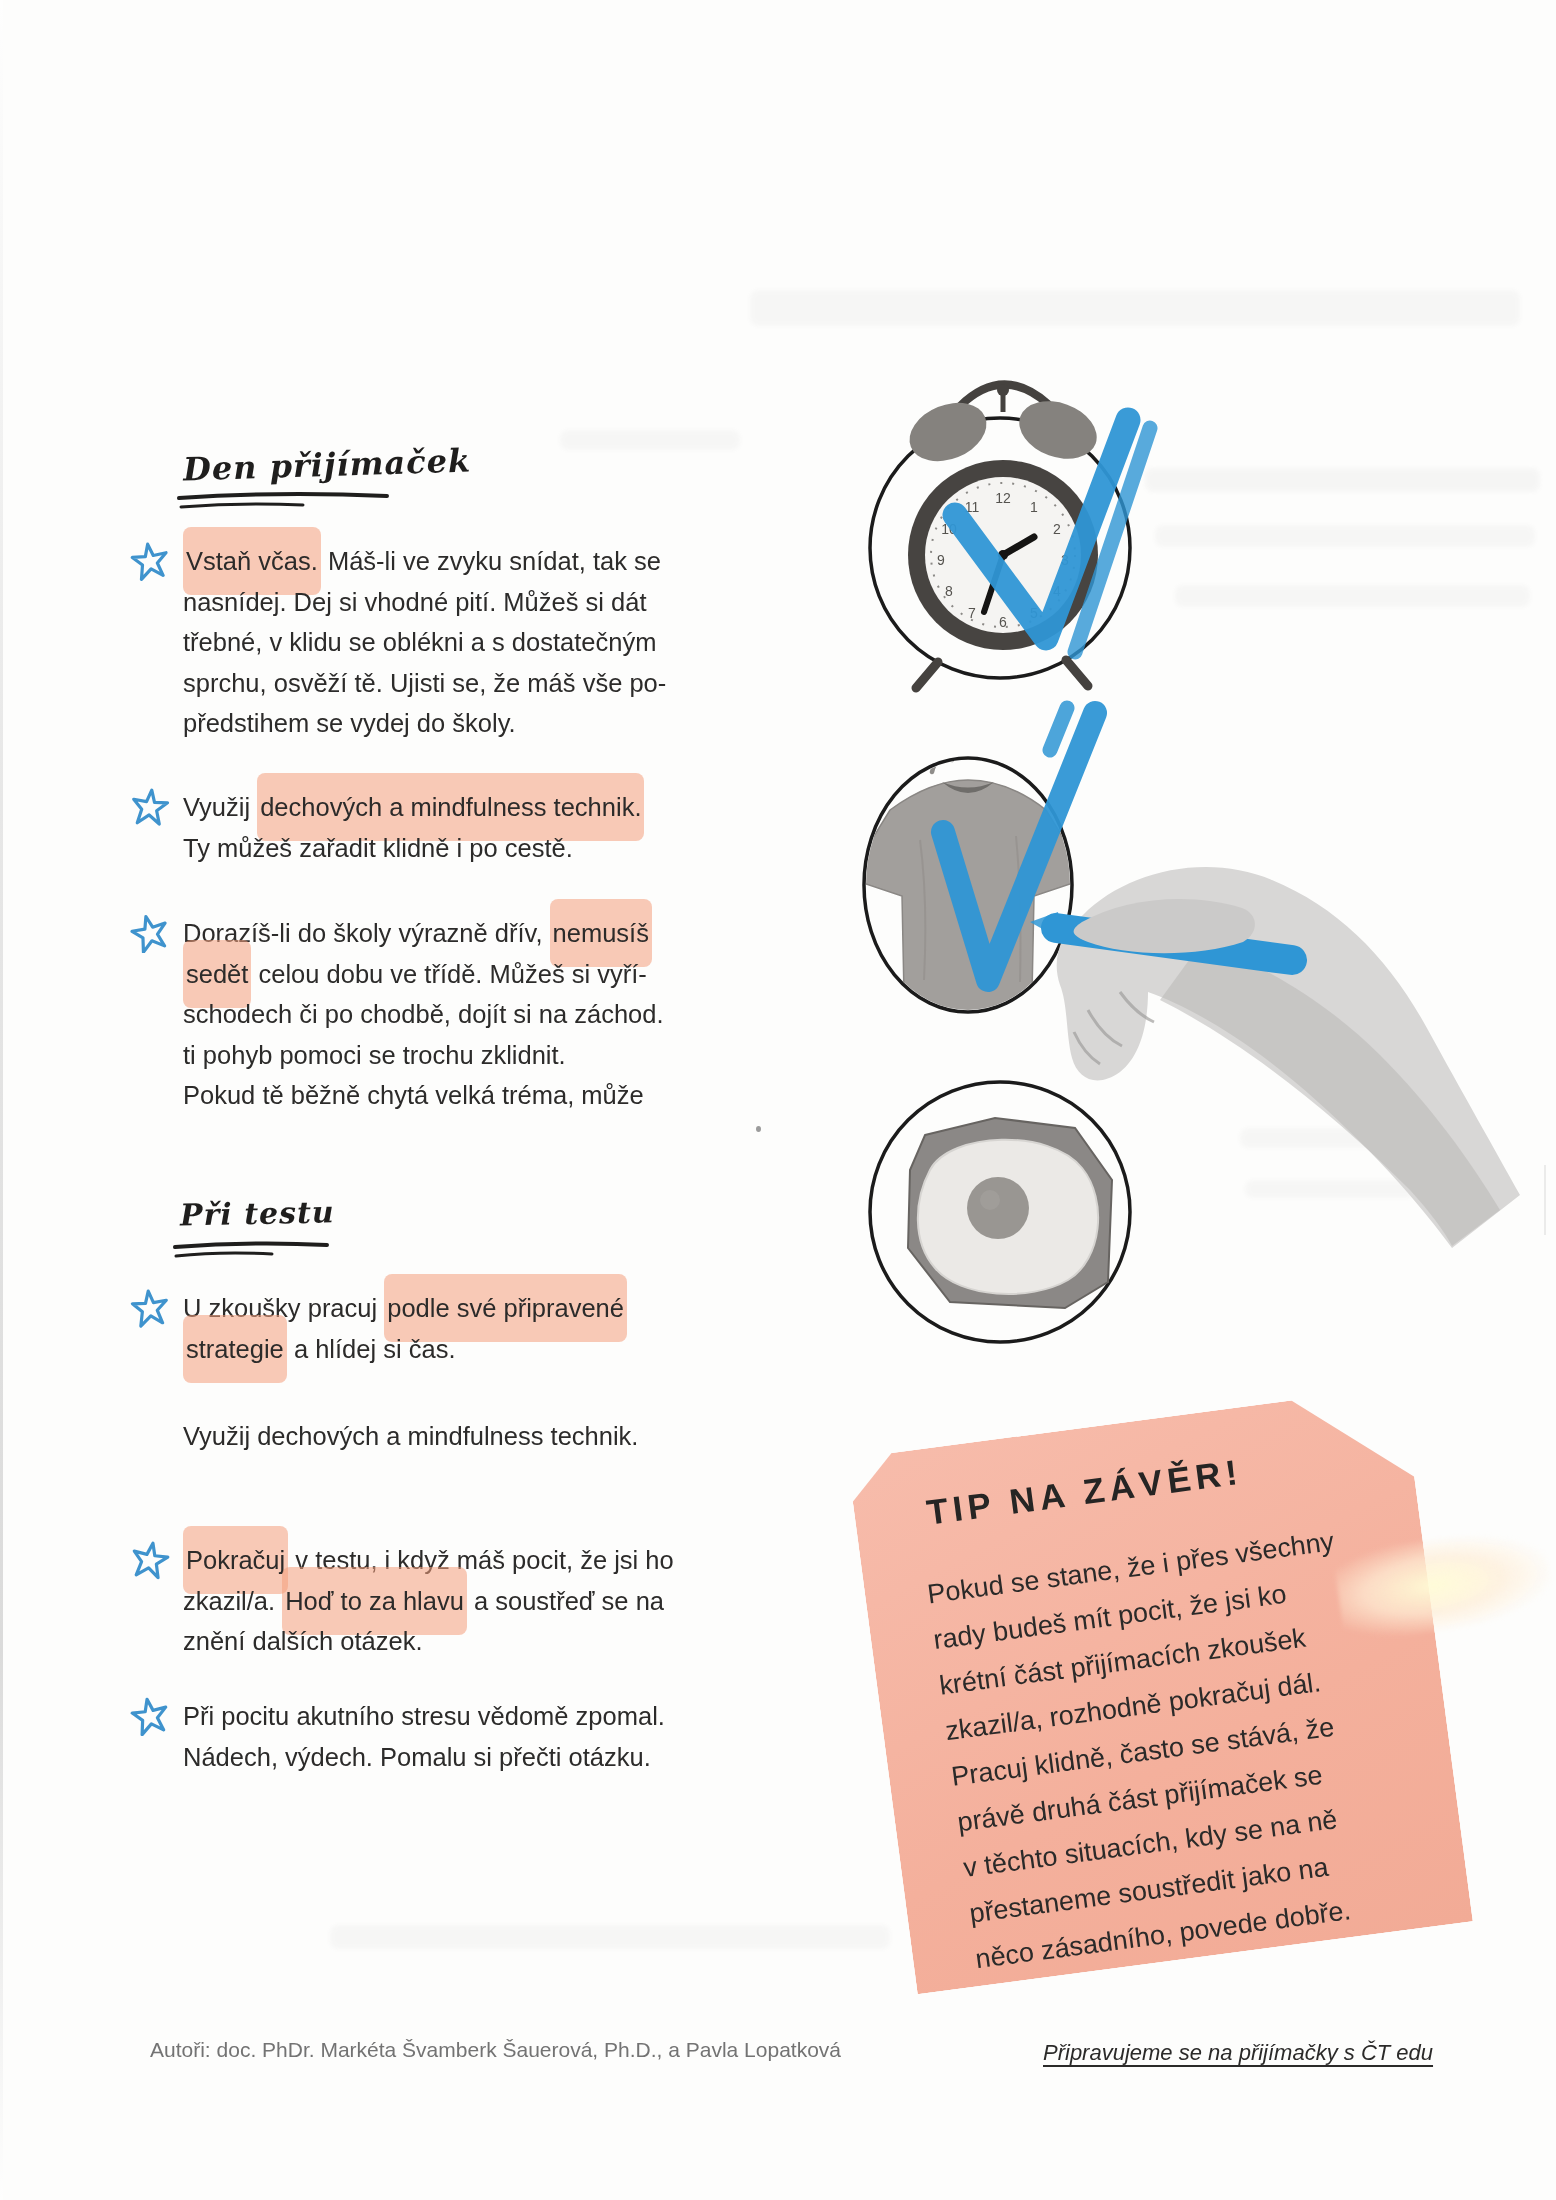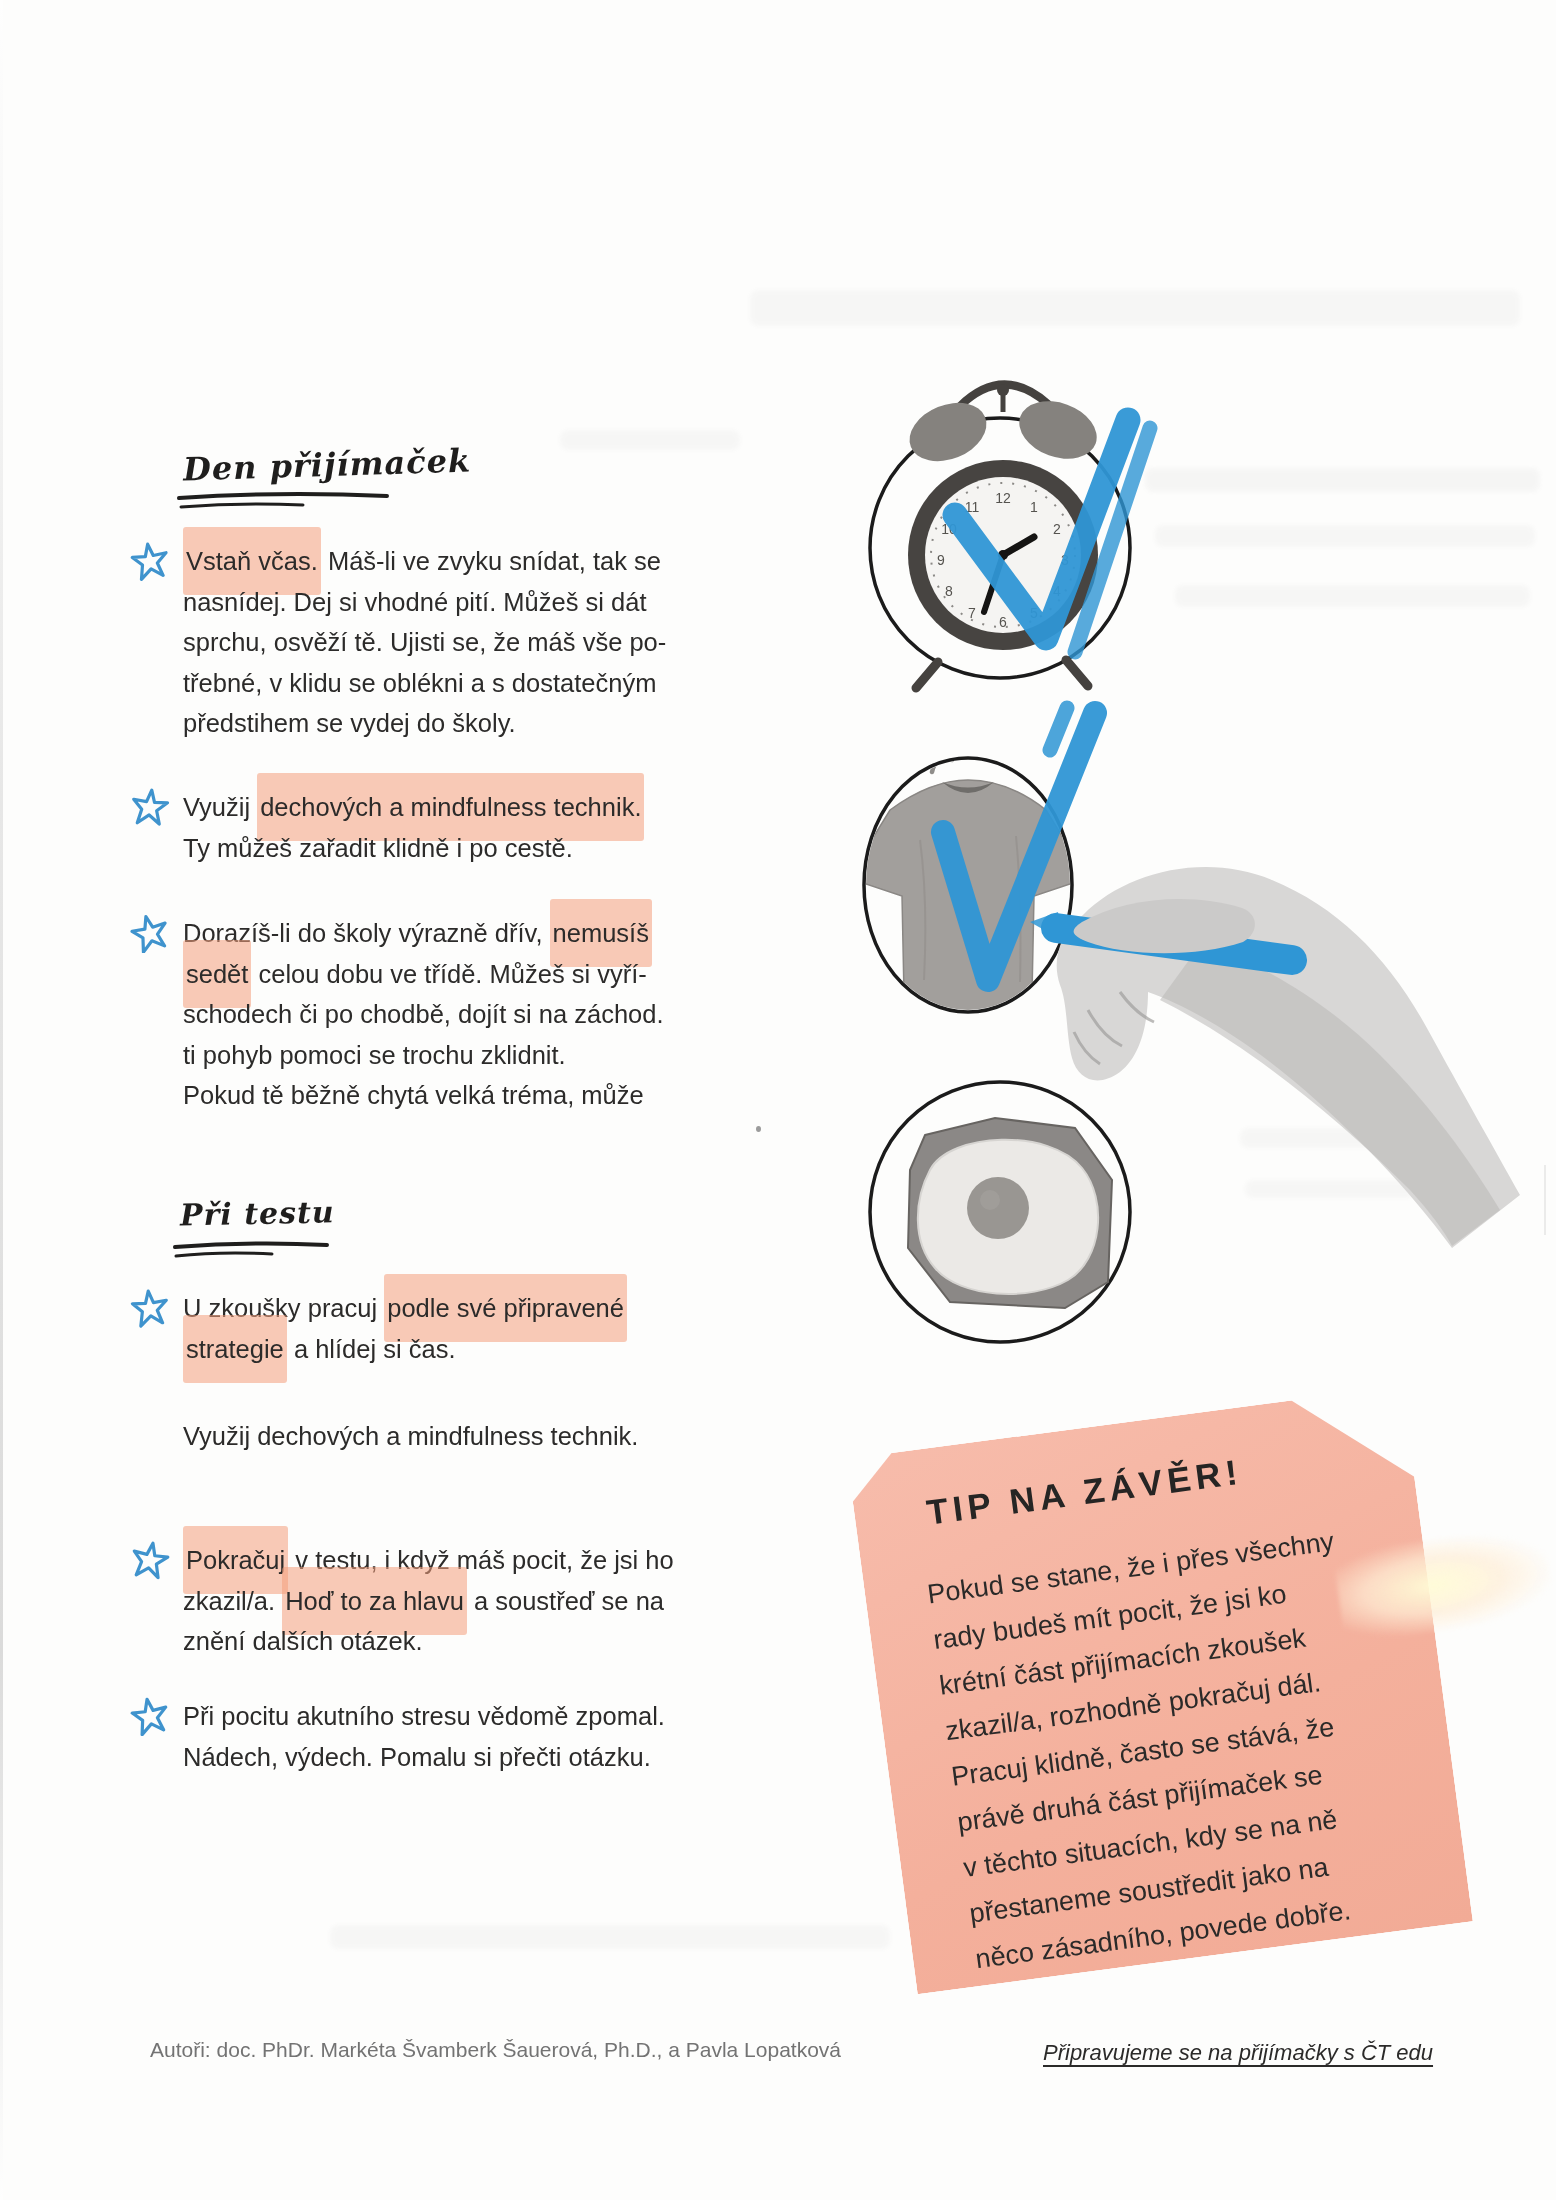--- a/index.html
+++ b/index.html
@@ -14,21 +14,21 @@
   .hw{font-family:"DejaVu Serif",serif;font-style:italic;font-weight:700;color:#1f1e1d;}
   .h1{position:absolute;left:183px;top:446px;font-size:32px;letter-spacing:1px;transform:rotate(-1.8deg);z-index:2;}
   .h2{position:absolute;left:180px;top:1196px;font-size:30px;letter-spacing:1px;transform:rotate(-1.2deg);z-index:2;}
   .uline{position:absolute;z-index:2;}
   
   .item{position:absolute;left:130px;width:660px;z-index:2;}
   .item .star{position:absolute;left:0;top:0;width:40px;height:40px;}
   .item .lines,.plain .lines{margin-left:53px;font-size:25.5px;line-height:40.5px;}
   .plain{position:absolute;left:130px;width:660px;z-index:2;}
   .line{white-space:nowrap;}
-  .hl{background:rgba(244,158,124,.55);padding:20px 3px;border-radius:3px;}
+  .hl{background:rgba(244,158,124,.55);padding:20px 3px;border-radius:8px;}
   
   .art{position:absolute;left:820px;top:370px;z-index:2;}
   
   .note{position:absolute;left:880px;top:1420px;width:560px;height:540px;
         background:linear-gradient(160deg,#f7bcab 0%,#f4b09c 60%,#f2ab96 100%);
         transform:rotate(-7.5deg);
         clip-path:polygon(0% 8%,8% 0%,80% 0%,100% 17%,100% 100%,0% 100%);
         z-index:3;box-shadow:0 2px 6px rgba(0,0,0,.08);}
   .note-title{position:absolute;left:72px;top:44px;font-size:35px;font-weight:bold;
         letter-spacing:5px;color:#262524;}
@@ -65,22 +65,22 @@
     <path d="M6,17 Q66,12 128,15" stroke="#1f1e1d" stroke-width="3" fill="none" stroke-linecap="round"></path>
   </svg>
 
   <div class="item" style="top:541px">
     <svg class="star" viewBox="0 0 40 40">
       <polygon points="20,3 24,15 37,14 27,23 31,36 20,28 9,37 12,23 3,14 16,15" fill="none" stroke="#3f93cd" stroke-width="3.2" stroke-linejoin="round" transform="rotate(-8 20 20)"></polygon>
     </svg>
     <div class="lines">
         <div class="line"><span class="hl">Vstaň včas.</span><span> Máš-li ve zvyku snídat, tak se</span></div>
         <div class="line"><span>nasnídej. Dej si vhodné pití. Můžeš si dát</span></div>
+        <div class="line"><span>třebné, v klidu se oblékni a s dostatečným</span></div>
         <div class="line"><span>sprchu, osvěží tě. Ujisti se, že máš vše po-</span></div>
-        <div class="line"><span>třebné, v klidu se oblékni a s dostatečným</span></div>
         <div class="line"><span>předstihem se vydej do školy.</span></div>
       </div>
   </div>
 
   <div class="item" style="top:787px">
     <svg class="star" viewBox="0 0 40 40">
       <polygon points="20,3 24,15 37,14 27,23 31,36 20,28 9,37 12,23 3,14 16,15" fill="none" stroke="#3f93cd" stroke-width="3.2" stroke-linejoin="round" transform="rotate(6 20 20)"></polygon>
     </svg>
     <div class="lines">
         <div class="line"><span>Využij </span><span class="hl">dechových a mindfulness technik.</span></div>

